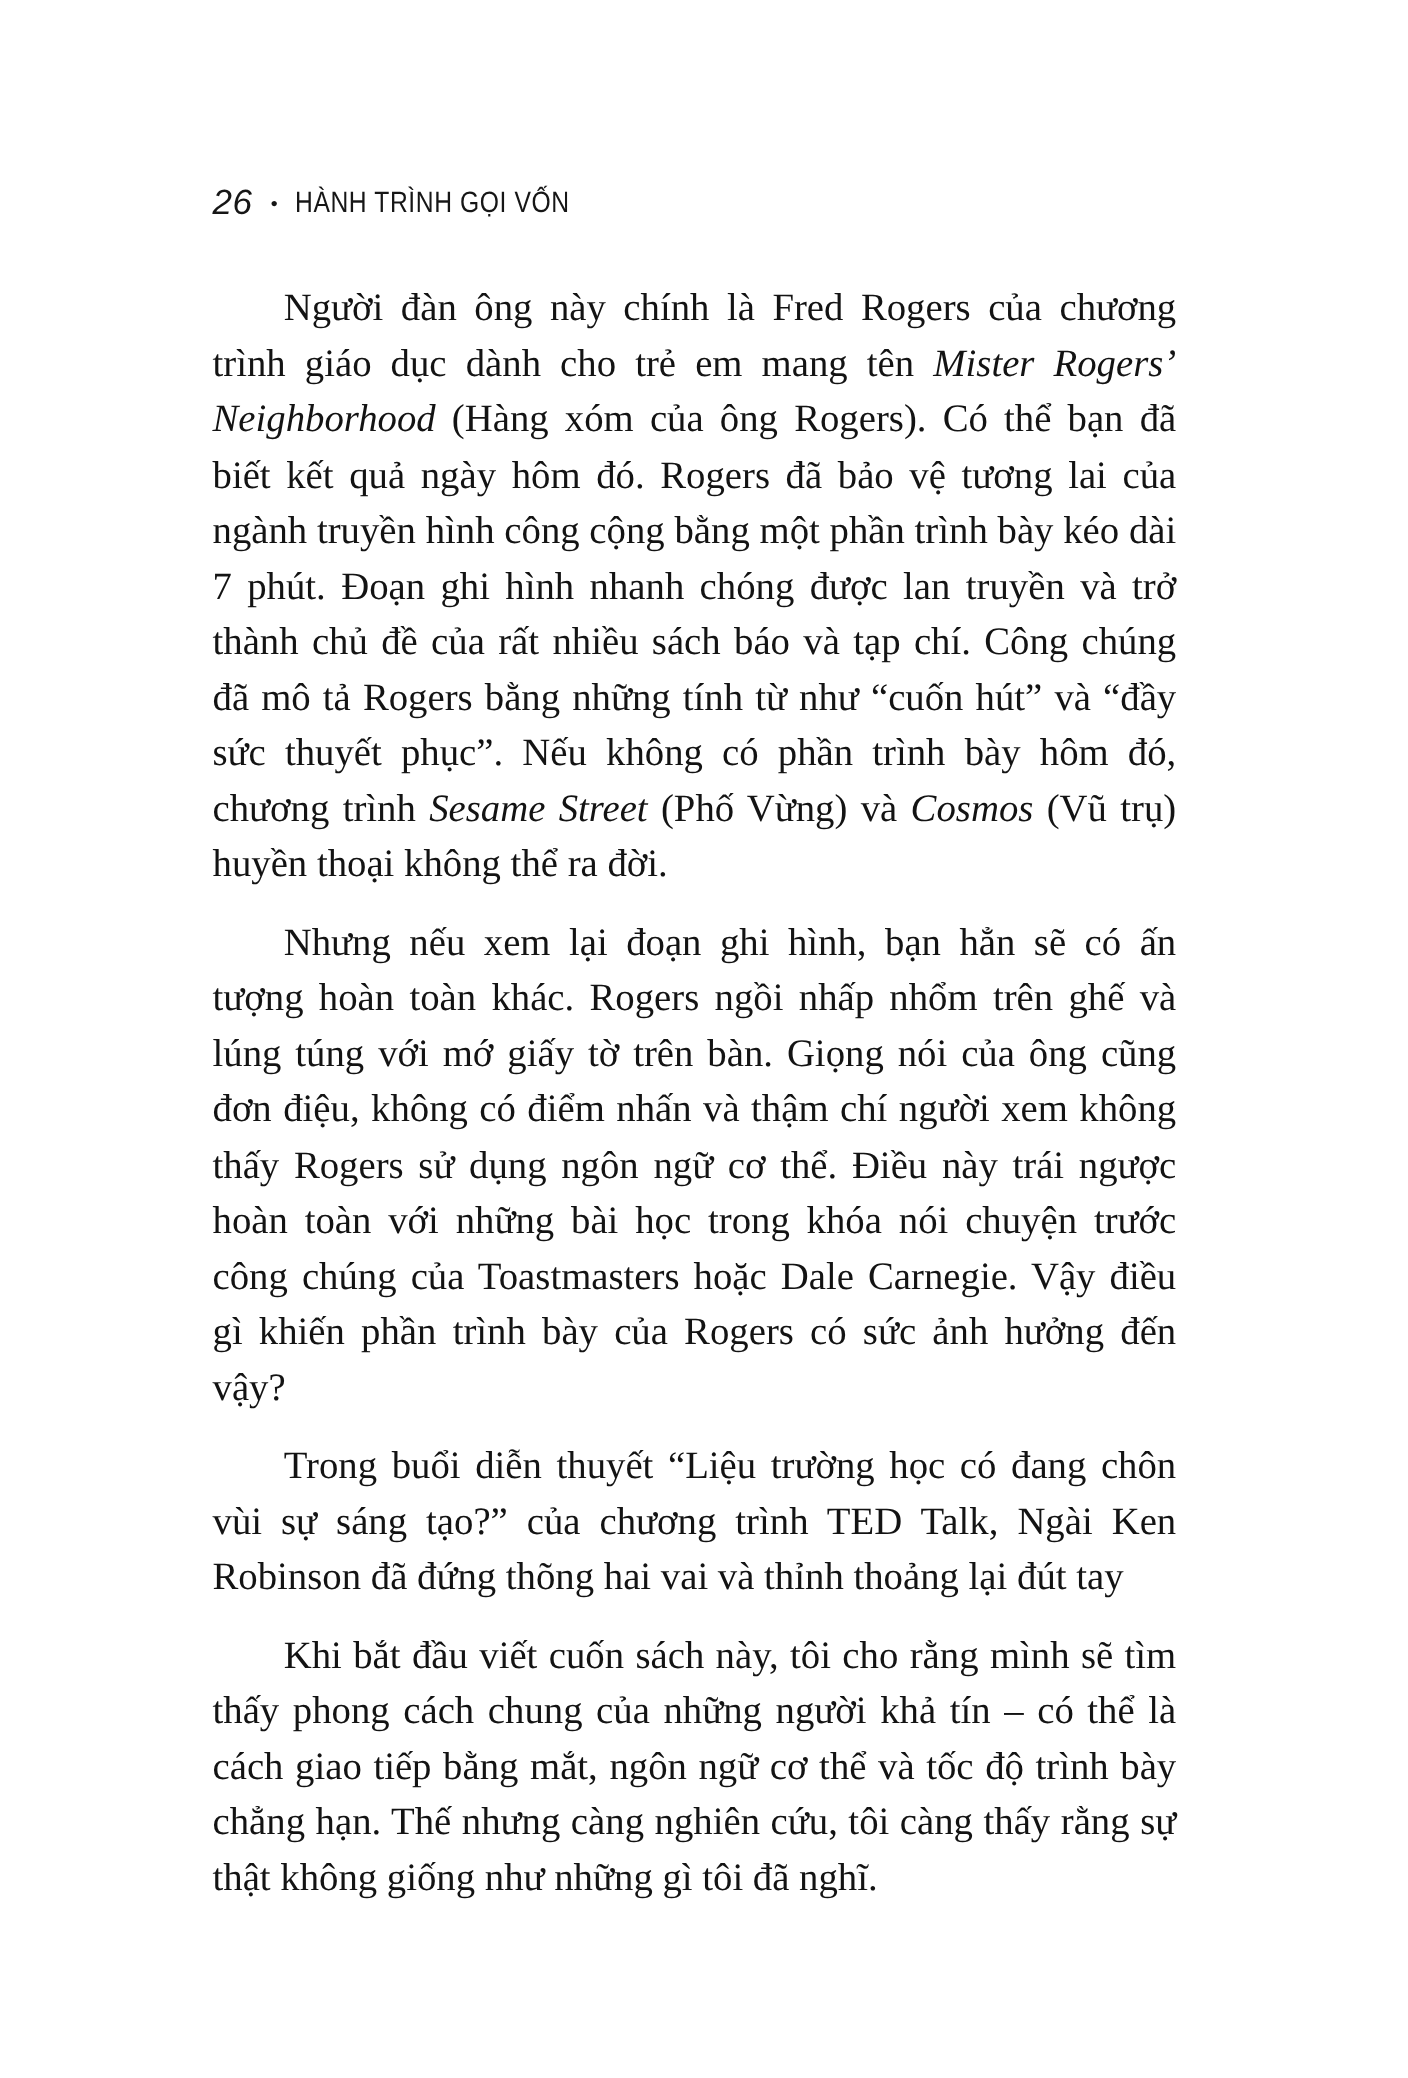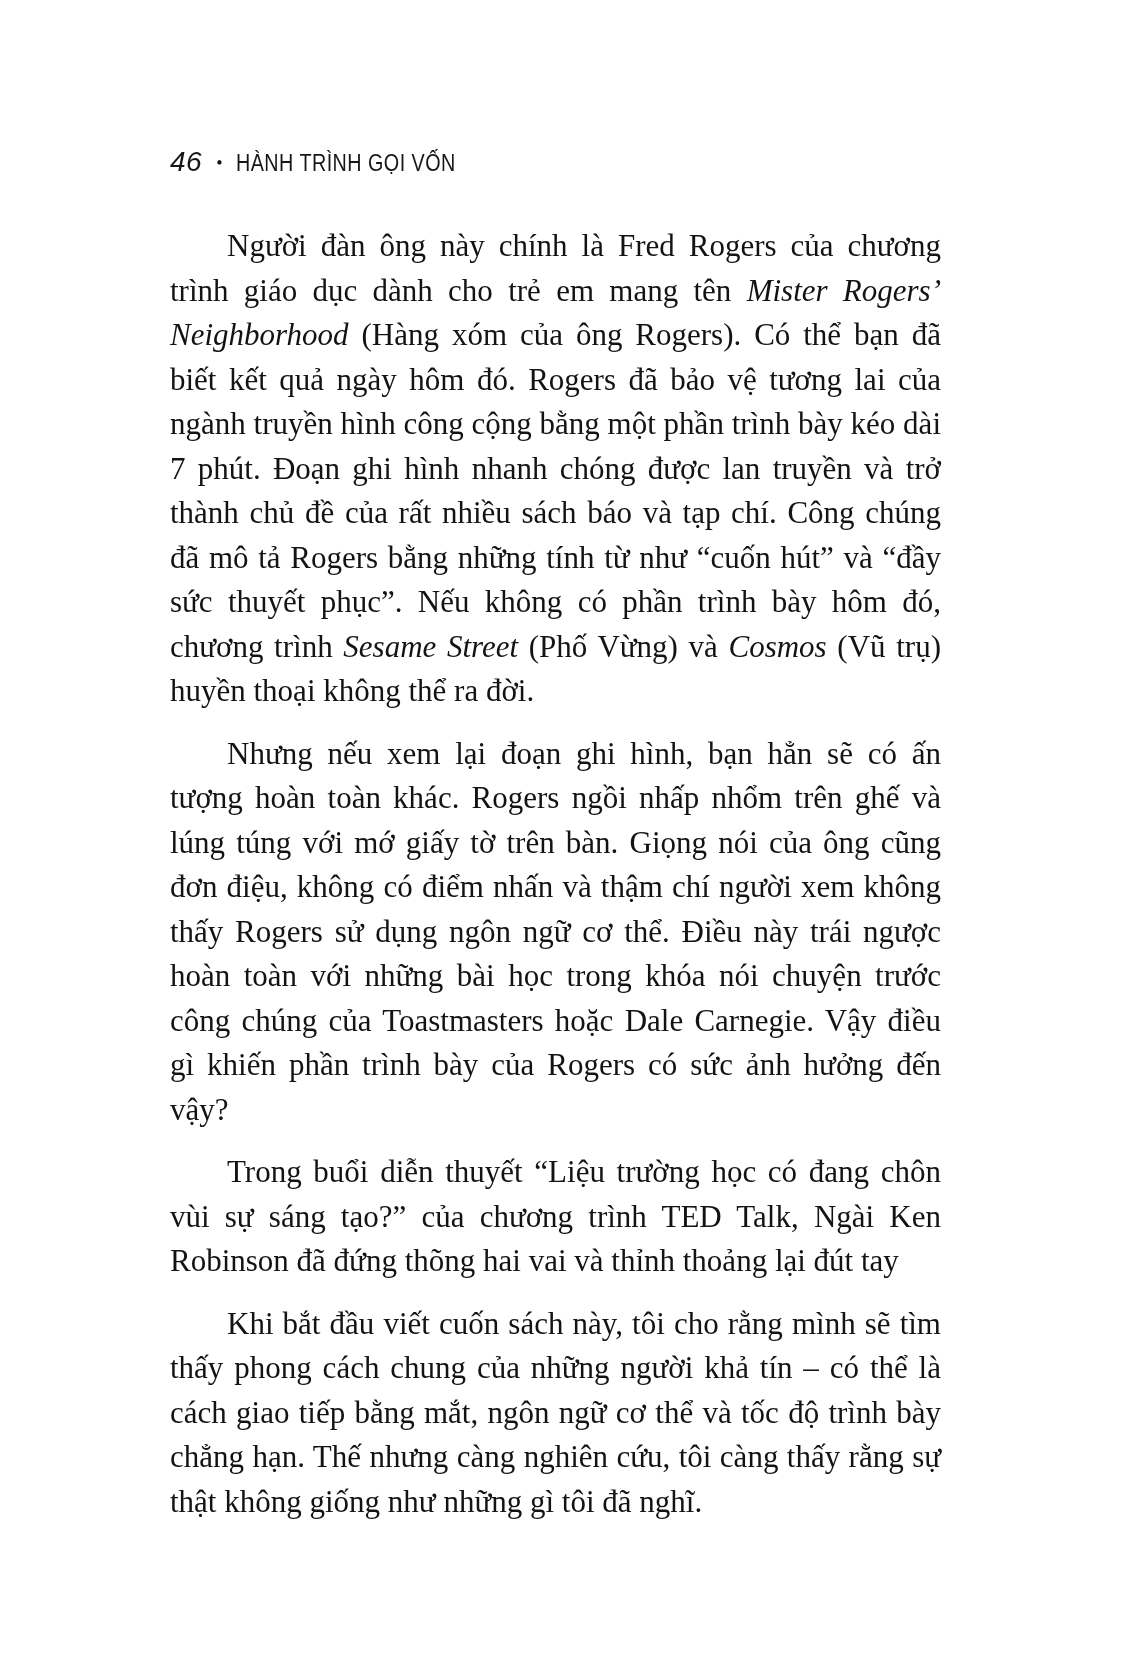--- a/index.html
+++ b/index.html
@@ -66,21 +66,21 @@
   }
   .text-block em {
     font-style: italic;
   }
 </style>
 </head>
 <body>
 
 <div class="page">
   <div class="running-header">
-    <span class="page-number">46</span>
+    <span class="page-number">26</span>
     <span class="header-bullet">•</span>
     <span class="running-title">HÀNH TRÌNH GỌI VỐN</span>
   </div>
 
   <div class="text-block">
       <p class="para"><span>Người đàn ông này chính là Fred Rogers của chương trình giáo dục dành cho trẻ em mang tên </span><em>Mister Rogers’ Neighborhood</em><span> (Hàng xóm của ông Rogers). Có thể bạn đã biết kết quả ngày hôm đó. Rogers đã bảo vệ tương lai của ngành truyền hình công cộng bằng một phần trình bày kéo dài 7 phút. Đoạn ghi hình nhanh chóng được lan truyền và trở thành chủ đề của rất nhiều sách báo và tạp chí. Công chúng đã mô tả Rogers bằng những tính từ như “cuốn hút” và “đầy sức thuyết phục”. Nếu không có phần trình bày hôm đó, chương trình </span><em>Sesame Street</em><span> (Phố Vừng) và </span><em>Cosmos</em><span> (Vũ trụ) huyền thoại không thể ra đời.</span></p>
       <p class="para"><span>Nhưng nếu xem lại đoạn ghi hình, bạn hẳn sẽ có ấn tượng hoàn toàn khác. Rogers ngồi nhấp nhổm trên ghế và lúng túng với mớ giấy tờ trên bàn. Giọng nói của ông cũng đơn điệu, không có điểm nhấn và thậm chí người xem không thấy Rogers sử dụng ngôn ngữ cơ thể. Điều này trái ngược hoàn toàn với những bài học trong khóa nói chuyện trước công chúng của Toastmasters hoặc Dale Carnegie. Vậy điều gì khiến phần trình bày của Rogers có sức ảnh hưởng đến vậy?</span></p>
       <p class="para"><span>Trong buổi diễn thuyết “Liệu trường học có đang chôn vùi sự sáng tạo?” của chương trình TED Talk, Ngài Ken Robinson đã đứng thõng hai vai và thỉnh thoảng lại đút tay</span></p>
       <p class="para"><span>Khi bắt đầu viết cuốn sách này, tôi cho rằng mình sẽ tìm thấy phong cách chung của những người khả tín – có thể là cách giao tiếp bằng mắt, ngôn ngữ cơ thể và tốc độ trình bày chẳng hạn. Thế nhưng càng nghiên cứu, tôi càng thấy rằng sự thật không giống như những gì tôi đã nghĩ.</span></p>
     </div>

